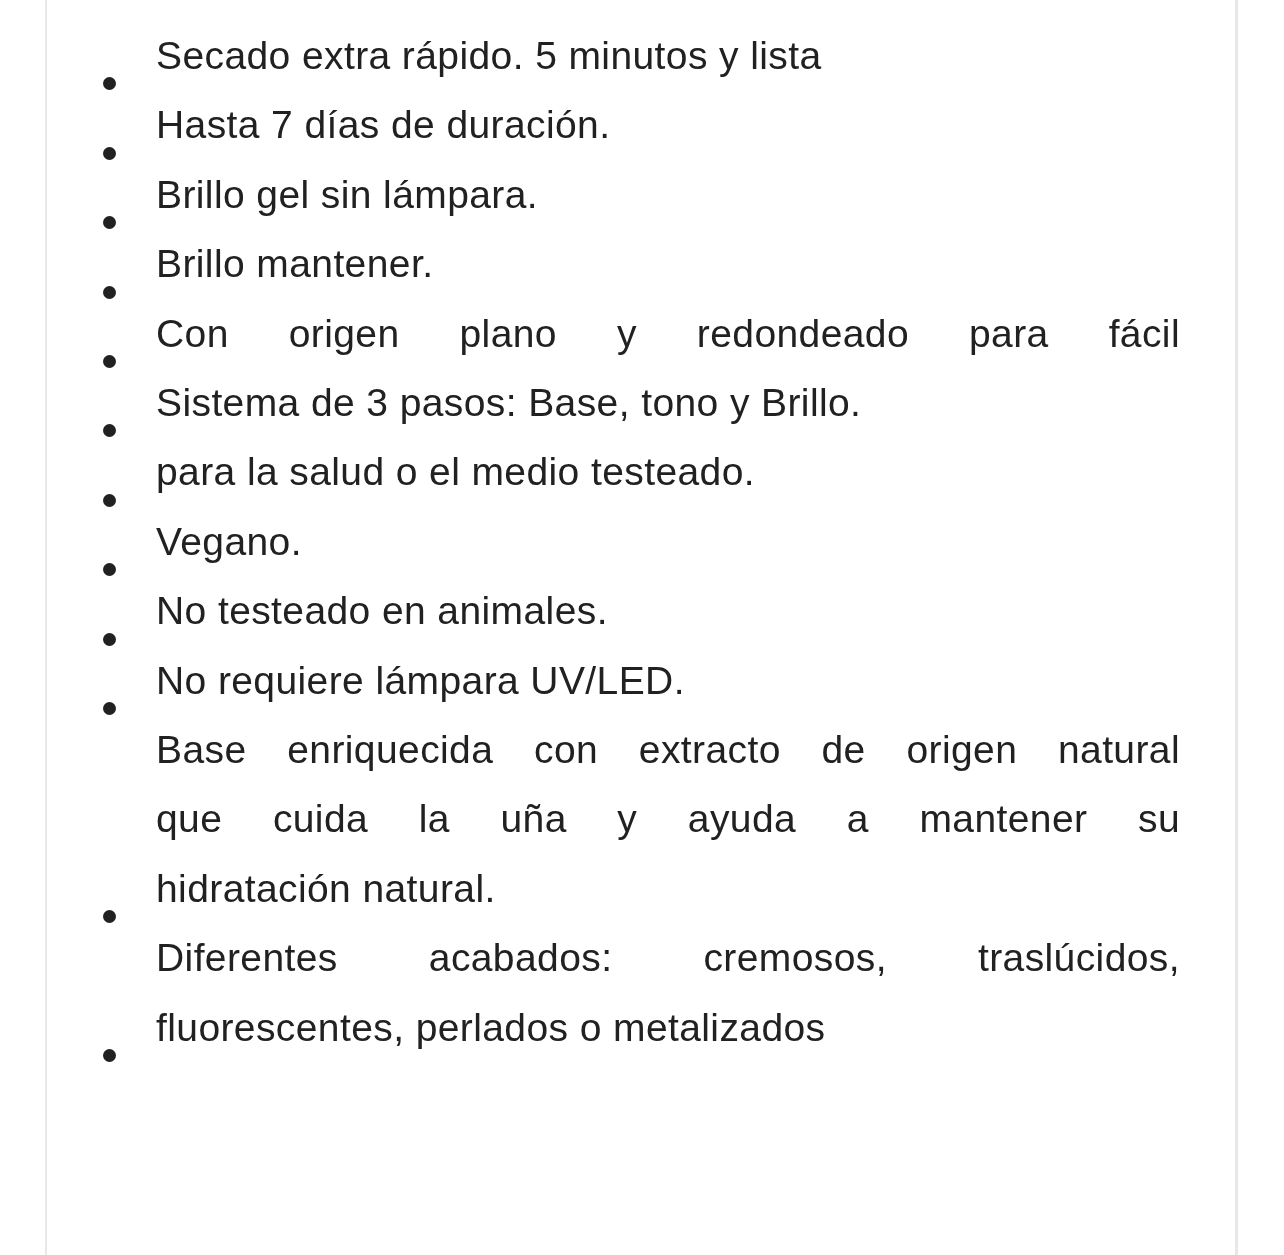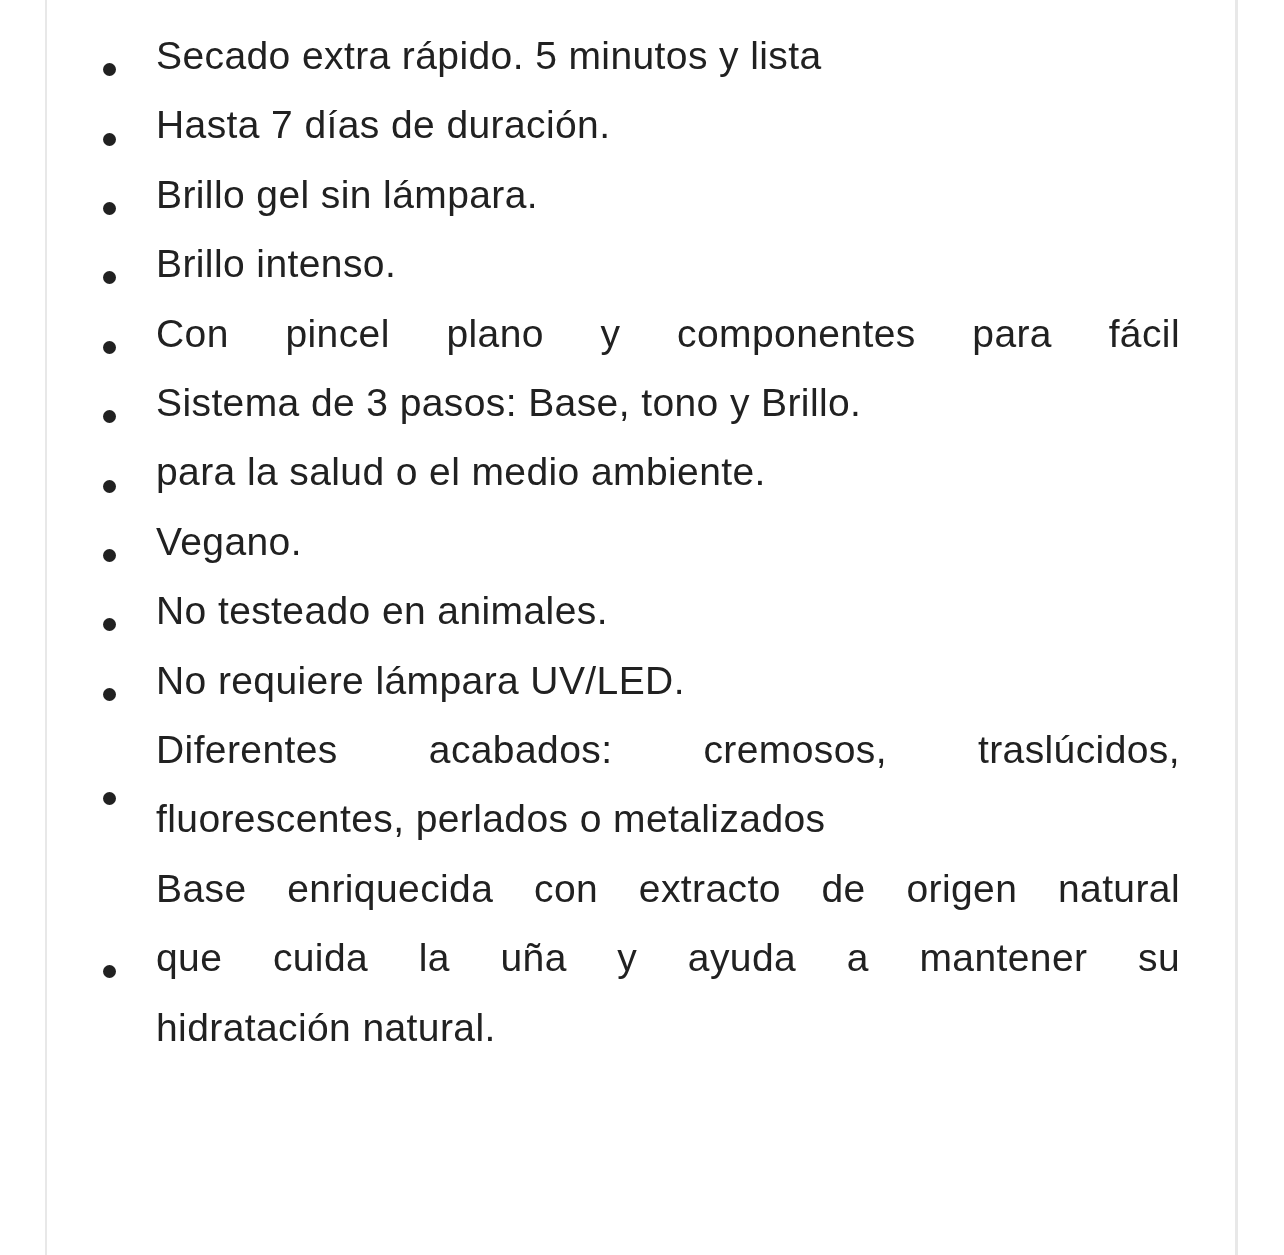--- a/index.html
+++ b/index.html
@@ -32,21 +32,21 @@
     margin: 0;
     padding: 0;
     list-style: none;
     color: var(--text, #212121);
     font-size: 39px;
     line-height: 69.4px;
     letter-spacing: 0.4px;
   }
   .feature-item {
     display: flex;
-    align-items: center;
+    align-items: flex-end;
   }
   .bullet-gutter {
     flex: 0 0 53px;
     width: 53px;
   }
   .bullet-dot {
     display: block;
     width: 13px;
     height: 13px;
     margin-top: 28px;
@@ -96,45 +96,45 @@
         </span>
         <div class="item-text">
           <div class="feature-line">Brillo gel sin lámpara.</div>
         </div>
       </li>
       <li class="feature-item">
         <span class="bullet-gutter">
           <span class="bullet-dot"></span>
         </span>
         <div class="item-text">
-          <div class="feature-line">Brillo intenso.</div>
+          <div class="feature-line">Brillo mantener.</div>
         </div>
       </li>
       <li class="feature-item">
         <span class="bullet-gutter">
           <span class="bullet-dot"></span>
         </span>
         <div class="item-text">
-          <div class="feature-line justified">Con pincel plano y componentes para fácil</div>
+          <div class="feature-line justified">Con origen plano y redondeado para fácil</div>
         </div>
       </li>
       <li class="feature-item">
         <span class="bullet-gutter">
           <span class="bullet-dot"></span>
         </span>
         <div class="item-text">
           <div class="feature-line">Sistema de 3 pasos: Base, tono y Brillo.</div>
         </div>
       </li>
       <li class="feature-item">
         <span class="bullet-gutter">
           <span class="bullet-dot"></span>
         </span>
         <div class="item-text">
-          <div class="feature-line">para la salud o el medio ambiente.</div>
+          <div class="feature-line">para la salud o el medio testeado.</div>
         </div>
       </li>
       <li class="feature-item">
         <span class="bullet-gutter">
           <span class="bullet-dot"></span>
         </span>
         <div class="item-text">
           <div class="feature-line">Vegano.</div>
         </div>
       </li>
@@ -152,28 +152,28 @@
         </span>
         <div class="item-text">
           <div class="feature-line">No requiere lámpara UV/LED.</div>
         </div>
       </li>
       <li class="feature-item">
         <span class="bullet-gutter">
           <span class="bullet-dot"></span>
         </span>
         <div class="item-text">
-          <div class="feature-line justified">Diferentes acabados: cremosos, traslúcidos,</div>
-          <div class="feature-line">fluorescentes, perlados o metalizados</div>
+          <div class="feature-line justified">Base enriquecida con extracto de origen natural</div>
+          <div class="feature-line justified">que cuida la uña y ayuda a mantener su</div>
+          <div class="feature-line">hidratación natural.</div>
         </div>
       </li>
       <li class="feature-item">
         <span class="bullet-gutter">
           <span class="bullet-dot"></span>
         </span>
         <div class="item-text">
-          <div class="feature-line justified">Base enriquecida con extracto de origen natural</div>
-          <div class="feature-line justified">que cuida la uña y ayuda a mantener su</div>
-          <div class="feature-line">hidratación natural.</div>
+          <div class="feature-line justified">Diferentes acabados: cremosos, traslúcidos,</div>
+          <div class="feature-line">fluorescentes, perlados o metalizados</div>
         </div>
       </li>
     </ul>
 </div>
 
 </body></html>

